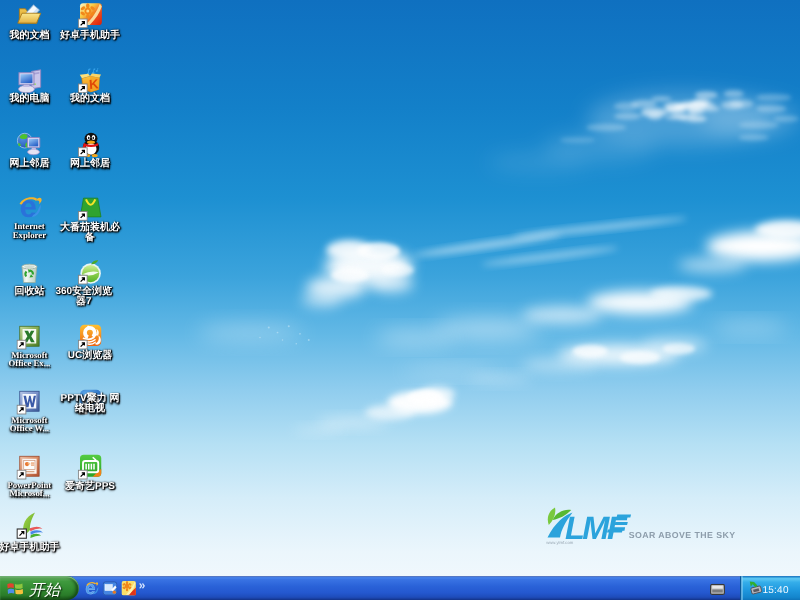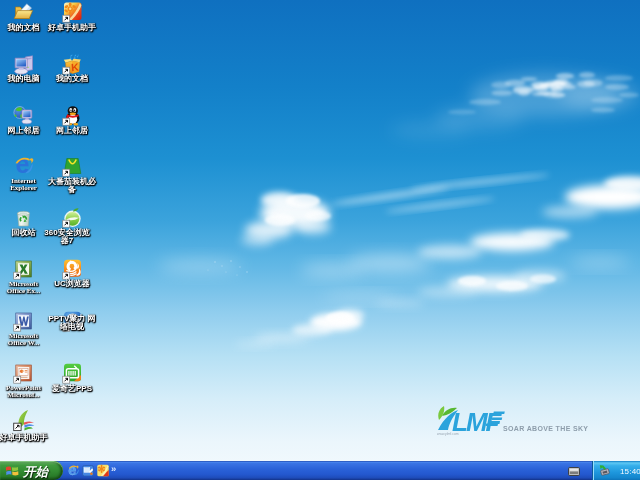--- a/index.html
+++ b/index.html
@@ -11,25 +11,25 @@
   font-size:8px;line-height:7.6px;-webkit-font-smoothing:antialiased;
   text-shadow:1px 1px 1px #000,0 1px 2px #000,1px 0 1px rgba(0,0,0,0.8),-0.5px 0.5px 1px rgba(0,0,0,0.5);}
 .lbe{font-family:"Liberation Serif",serif;font-weight:bold;font-size:7px;letter-spacing:0px;line-height:7.3px;}
 #bar{position:absolute;left:0;top:461px;width:640px;height:19px;
   background:linear-gradient(180deg,#1941a5 0%,#4987ef 6%,#3a74e4 12%,#2a62d8 42%,#2458cf 70%,#1e4cba 88%,#173c9b 96%,#123184 100%);}
 #startbtn{position:absolute;left:0;top:0;width:63px;height:19px;
   border-radius:0 11px 11px 0;
   background:linear-gradient(180deg,#2a7a2a 0%,#5fac5c 8%,#3f9a3e 22%,#328b31 55%,#2a7c29 80%,#1e611e 94%,#164f16 100%);
   box-shadow:inset 0 1px 1px #8ed08a, inset -2px 0 3px #124012;}
 #starttxt{position:absolute;left:23px;top:2.5px;color:#fff;font-size:12.5px;
-  font-weight:bold;font-style:italic;text-shadow:1px 1px 1px rgba(0,0,0,0.7);}
+  font-weight:normal;font-style:italic;text-shadow:1px 1px 1px rgba(0,0,0,0.7);}
 #tray{position:absolute;left:592px;top:0;width:48px;height:19px;
   background:linear-gradient(180deg,#0f7cc4 0%,#5fc8f4 10%,#35aeea 25%,#1e97dd 60%,#1486cd 88%,#0e74ba 100%);
   border-left:1px solid #0a5a9a;box-shadow:inset 1px 0 0 #9adcf8;}
-#clock{position:absolute;right:0;top:5.5px;color:#f4faff;font-size:8px;letter-spacing:0.2px;text-align:center;}
+#clock{position:absolute;right:10px;top:5.5px;color:#f4faff;font-size:8px;letter-spacing:0.2px;text-align:center;}
 .qi{position:absolute;top:3px;width:12px;height:13px;}
 </style>
 </head>
 <body>
 <div id="desk">
 <svg id="wall" width="640" height="480" viewBox="0 0 640 480">
   <defs>
     <linearGradient id="sky" x1="0" y1="0" x2="0" y2="1">
       <stop offset="0" stop-color="#0f70c0"></stop>
       <stop offset="0.18" stop-color="#1380c9"></stop>

